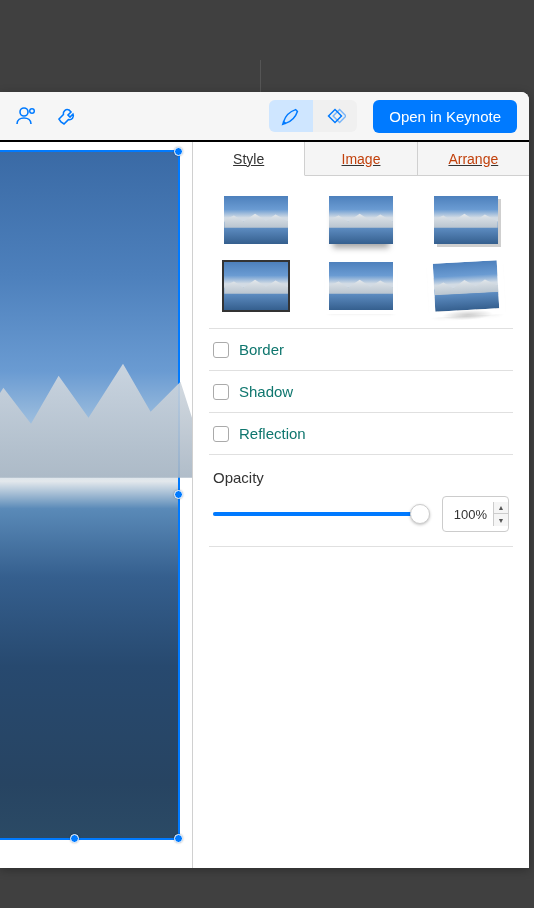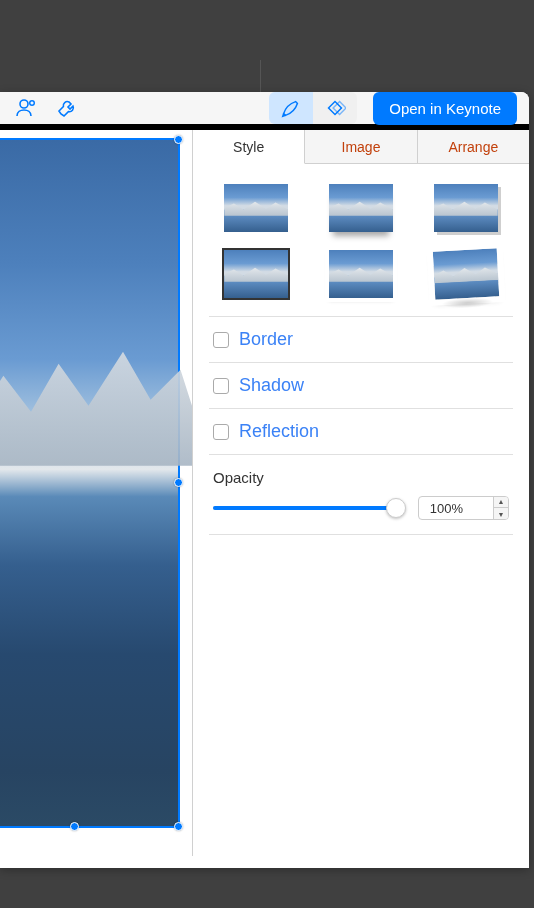--- a/index.html
+++ b/index.html
@@ -37,23 +37,23 @@
       top: 94px;
       left: 231px;
       width: 59px;
       height: 6px;
       border-top: 1px solid #555;
       border-left: 1px solid #555;
       border-right: 1px solid #555;
     }
     
     .toolbar {
-      height: 38px;
+      height: 50px;
       background: #f6f6f6;
-      border-bottom: 6px solid #000000;
+      border-bottom: 2px solid #000000;
       display: flex;
       align-items: center;
       padding: 0 12px;
       gap: 16px;
     }
     .tool-icon {
       width: 26px;
       height: 26px;
       display: flex;
       align-items: center;
@@ -140,20 +140,21 @@
     .inspector {
       flex: 1;
       background: #fff;
       display: flex;
       flex-direction: column;
     }
     .tabs {
       display: flex;
       height: 34px;
       border-bottom: 1px solid #d0d0d0;
+      text-decoration: underline;
     }
     .tab {
       flex: 1;
       display: flex;
       align-items: center;
       justify-content: center;
       font-size: 14px;
       color: #c2410c;
       cursor: pointer;
       border-right: 1px solid #d0d0d0;
@@ -225,22 +226,22 @@
     }
     .checkbox {
       width: 16px;
       height: 16px;
       border: 1px solid #aaa;
       border-radius: 3px;
       background: #fff;
       cursor: pointer;
     }
     .prop-label {
-      font-size: 18px;
-      color: #3b82f6;
+      font-size: 15px;
+      color: #0f766e;
     }
     .opacity-section {
       padding: 14px 4px;
       border-bottom: 1px solid #e0e0e0;
     }
     .opacity-label {
       font-size: 15px;
       color: #333;
       margin-bottom: 10px;
     }
@@ -283,22 +284,21 @@
       border: 1px solid #ccc;
       border-radius: 50%;
       box-shadow: 0 1px 3px rgba(0,0,0,0.25);
     }
     .stepper {
       display: flex;
       align-items: center;
       border: 1px solid #ccc;
       border-radius: 4px;
       overflow: hidden;
-      height: 24px;
-      gap: 24px;
+      height: 36px;
     }
     .stepper-value {
       width: 50px;
       text-align: right;
       padding-right: 6px;
       font-size: 13px;
       color: #333;
     }
     .stepper-btns {
       display: flex;

